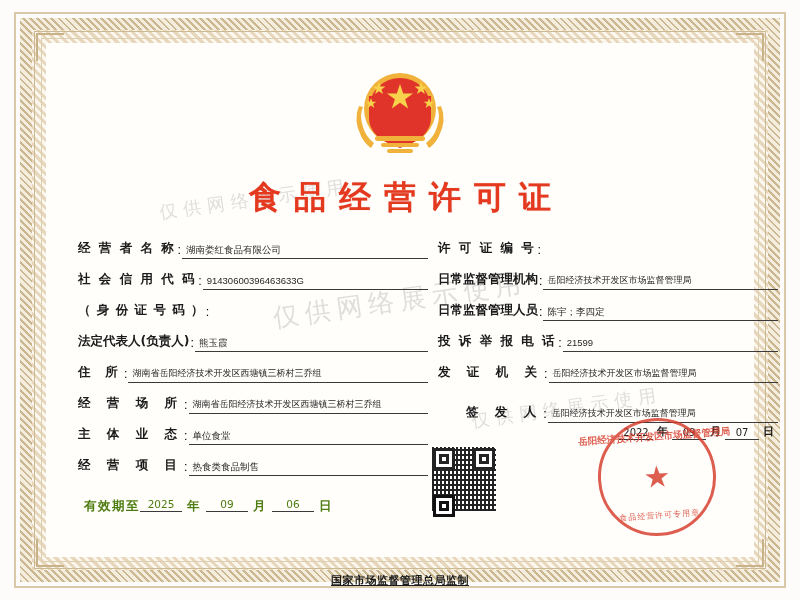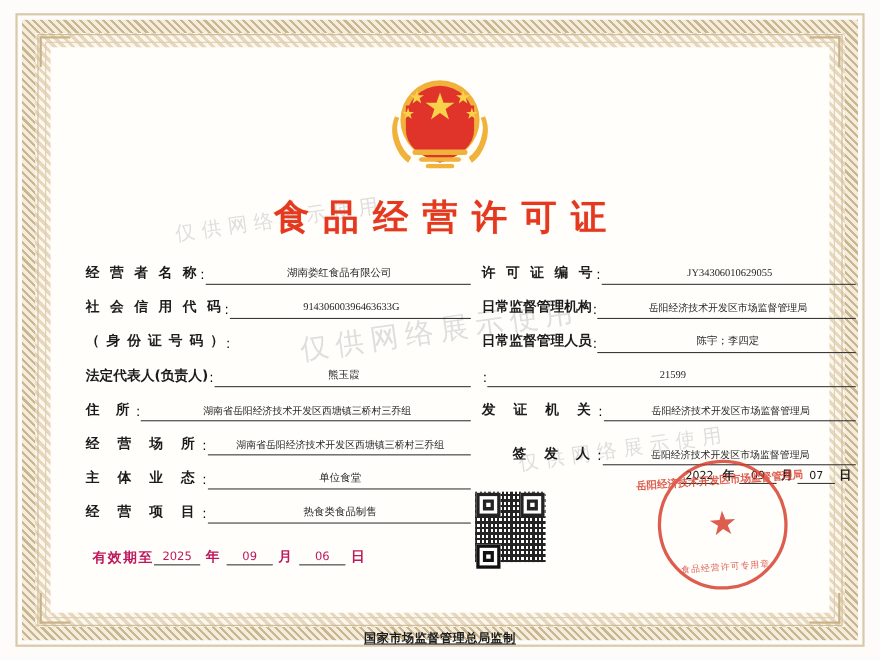--- a/index.html
+++ b/index.html
@@ -123,38 +123,37 @@
   }
   .row.tall { height: 40px; margin-left: 28px; }
   .lbl {
     font-family: "DejaVu Sans", "Liberation Sans", sans-serif;
     font-size: 12.5px;
     color: #1b1b1b;
     white-space: nowrap;
     font-weight: bold;
     padding-bottom: 2px;
   }
-  .lbl.sp1 { letter-spacing: 2.6px; }
+  .lbl.sp1 { letter-spacing: 2.6px; font-family: Liberation Serif, serif; }
   .lbl.sp2 { letter-spacing: 6.0px; }
   .lbl.sp3 { letter-spacing: 1.0px; }
   .lbl.sp4 { letter-spacing: 5.2px; }
   .lbl.sp5 { letter-spacing: 0px; }
   .colon { padding: 0 1px 2px 1px; font-size: 12.5px; }
   .val {
     flex: 1;
-    font-family: Liberation Serif, serif;
+    font-family: Liberation Sans, sans-serif;
     font-size: 9.5px;
     color: #262626;
     border-bottom: 1px solid #3a3a3a;
     padding: 0 2px 1px 4px;
     min-height: 14px;
     line-height: 13px;
     white-space: nowrap;
     overflow: hidden;
-    text-align: center;
   }
   .val.nl { border-bottom: none; }
   .val.small { font-size: 9px; }
 
   
   .issue-date {
     position: absolute;
     left: 360px;
     top: 196px;
     width: 340px;
@@ -167,25 +166,25 @@
   }
   .issue-date .u { border-bottom: 1px solid #3a3a3a; min-width: 34px; text-align: center; font-size: 10px; padding-bottom: 1px; }
   .issue-date .cu { padding: 0 4px 1px 4px; font-weight: bold; }
 
   
   .validity {
     position: absolute;
     left: 84px;
     top: 498px;
     display: flex;
-    align-items: center;
+    align-items: flex-start;
     font-family: "DejaVu Sans", "Liberation Sans", sans-serif;
     font-size: 12.5px;
     font-weight: bold;
-    color: #be185d;
+    color: #4d7c0f;
     letter-spacing: 1.5px;
   }
   .validity .u {
     border-bottom: 1px solid #3a3a3a;
     min-width: 36px;
     text-align: center;
     font-size: 10.5px;
     font-weight: normal;
     letter-spacing: 0;
     padding: 0 3px 1px 3px;
@@ -409,36 +408,36 @@
         <span class="val">热食类食品制售</span>
       </div>
 
     </div>
 
     <div class="col-right">
 
       <div class="row">
         <span class="lbl sp1">许 可 证 编 号</span>
         <span class="colon">:</span>
-        <span class="val">JY34306010629055</span>
       </div>
 
       <div class="row">
         <span class="lbl sp5">日常监督管理机构</span>
         <span class="colon">:</span>
         <span class="val small">岳阳经济技术开发区市场监督管理局</span>
       </div>
 
       <div class="row">
         <span class="lbl sp5">日常监督管理人员</span>
         <span class="colon">:</span>
         <span class="val">陈宇；李四定</span>
       </div>
 
       <div class="row">
+        <span class="lbl sp1">投 诉 举 报 电 话</span>
         <span class="colon">:</span>
         <span class="val">21599</span>
       </div>
 
       <div class="row">
         <span class="lbl sp2">发 证 机 关</span>
         <span class="colon">:</span>
         <span class="val small">岳阳经济技术开发区市场监督管理局</span>
       </div>
 

